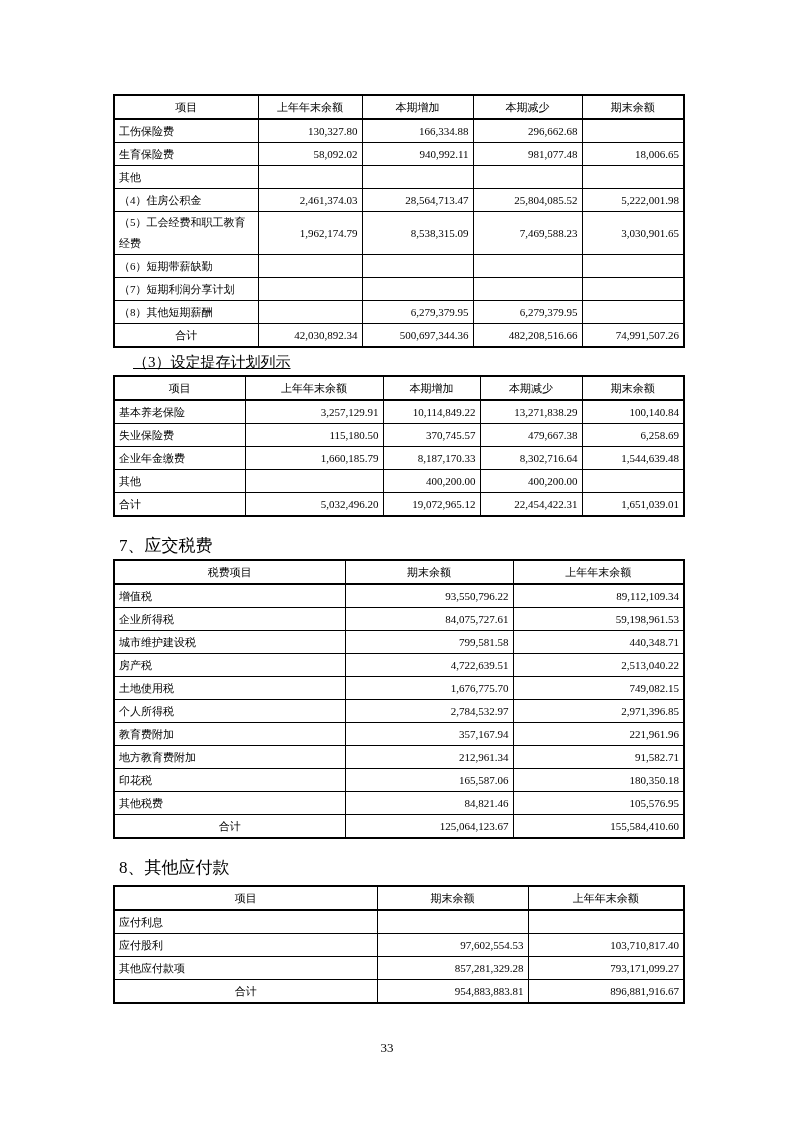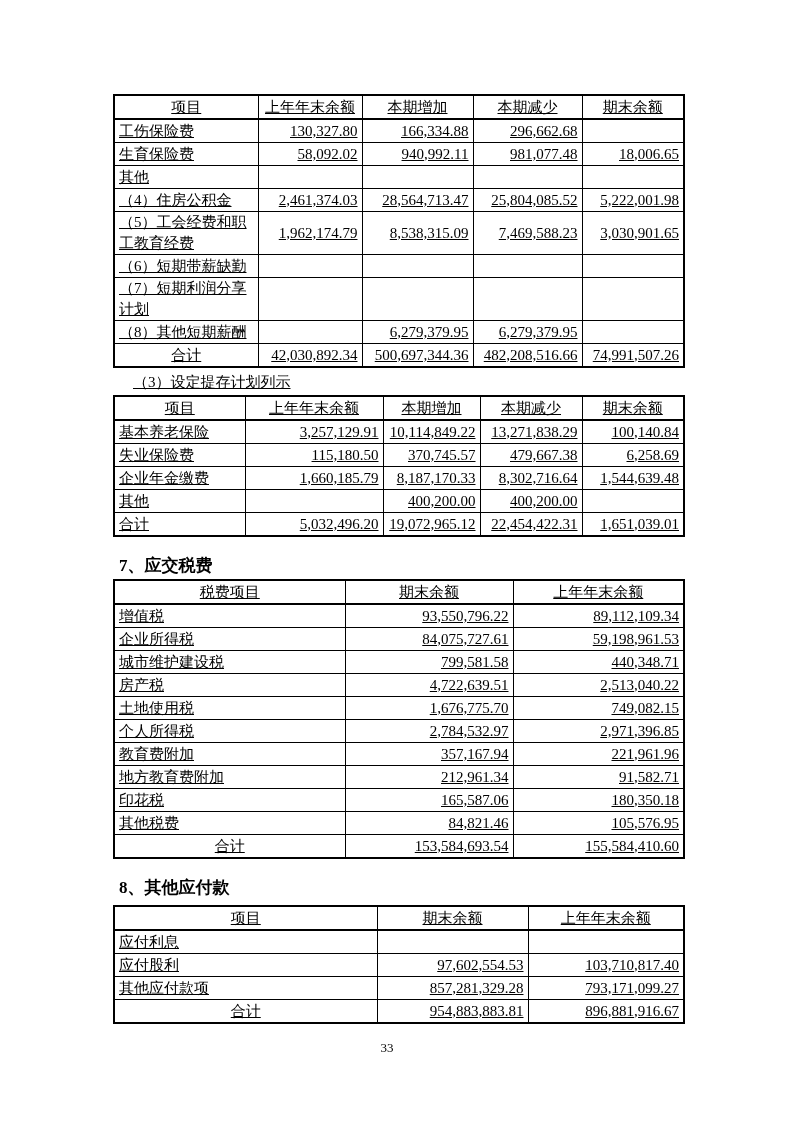--- a/index.html
+++ b/index.html
@@ -19,23 +19,22 @@
   .content {
     position: absolute;
     left: 113px;
     top: 0;
     width: 571px;
   }
   table.fin-table {
     border-collapse: collapse;
     table-layout: fixed;
     width: 570px;
-    font-size: 15px;
+    font-size: 11px;
     color: #000;
-    text-decoration: underline;
   }
   table.fin-table, table.fin-table th, table.fin-table td {
     border: 1px solid #000;
   }
   table.fin-table {
     border: 2px solid #000;
   }
   table.fin-table th {
     font-weight: normal;
     text-align: center;
@@ -83,21 +82,21 @@
     margin: 4px 0 2px 20px;
     font-size: 15px;
     line-height: 21px;
     font-weight: normal;
     text-decoration: underline;
   }
   .sec-heading {
     margin: 18px 0 2px 6px;
     font-size: 17px;
     line-height: 22px;
-    font-weight: bold;
+    font-weight: normal;
   }
   .sec-heading.s8 { margin-bottom: 6px; }
   .page-number {
     position: absolute;
     top: 1040px;
     left: 0;
     width: 774px;
     text-align: center;
     font-size: 13px;
     line-height: 16px;
@@ -312,21 +311,21 @@
             <td class="num">165,587.06</td>
             <td class="num">180,350.18</td>
           </tr>
           <tr>
             <td class="label">其他税费</td>
             <td class="num">84,821.46</td>
             <td class="num">105,576.95</td>
           </tr>
           <tr>
             <td class="label center">合计</td>
-            <td class="num">153,584,693.54</td>
+            <td class="num">125,064,123.67</td>
             <td class="num">155,584,410.60</td>
           </tr>
         </tbody>
       </table>
 
     <div class="sec-heading s8">8、其他应付款</div>
 
     <table class="fin-table t4">
       <colgroup>
         <col class="c0">

